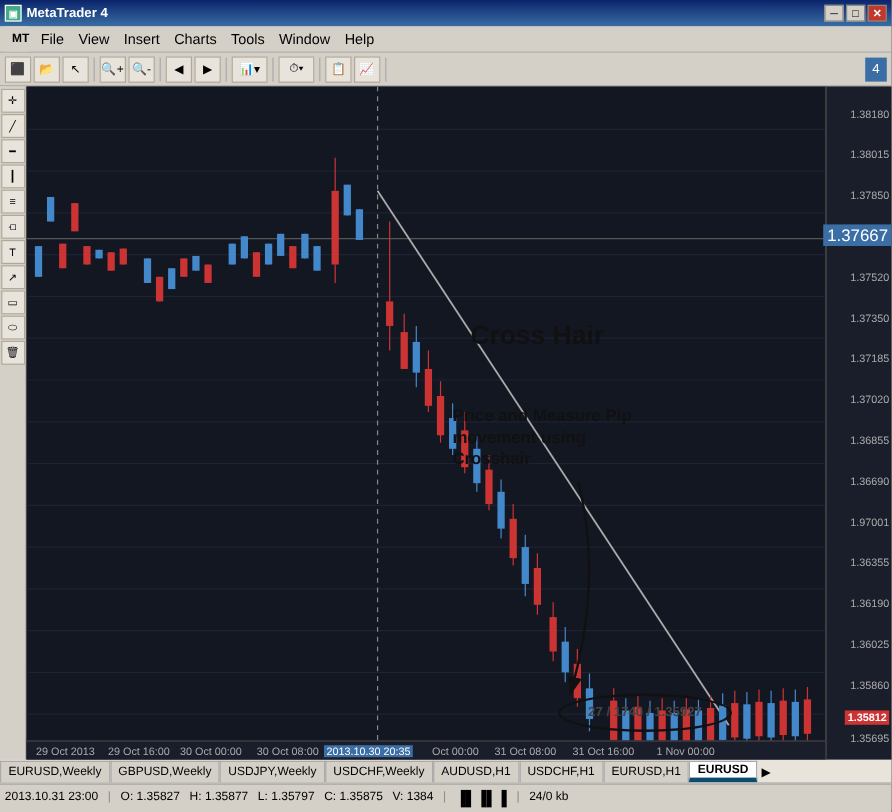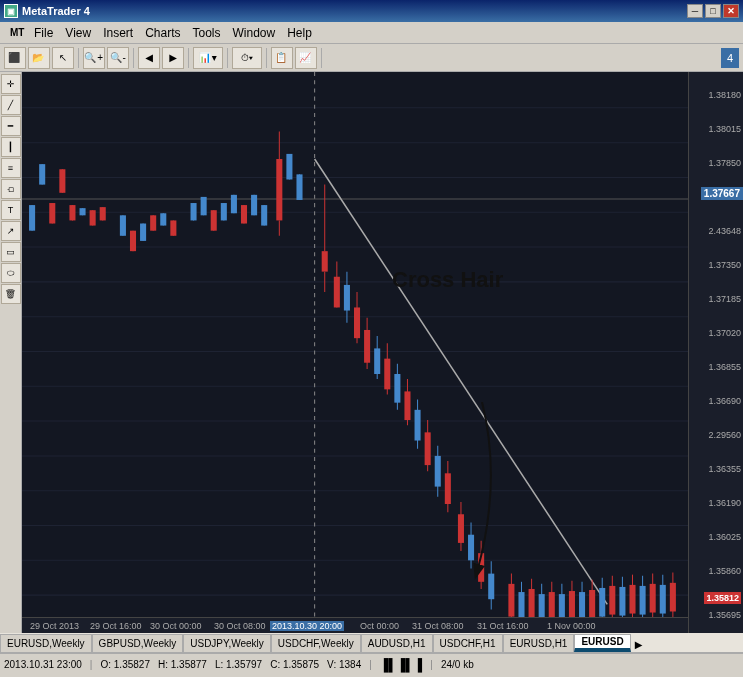--- a/index.html
+++ b/index.html
@@ -143,22 +143,22 @@
       position: absolute;
       right: 2px;
       font-size: 9px;
       color: #aaa;
     }
     .price-label-current {
       background: #3a6ea5;
       color: white;
       padding: 1px 3px;
       right: 0;
-      font-size: 10px;
-      font-weight: bold;
+      font-size: 14px;
+      font-weight: normal;
     }
 
     
     .symbol-tabs {
       height: 20px;
       background: #e8e4dc;
       display: flex;
       align-items: flex-end;
       border-bottom: 1px solid #aaa;
       overflow: hidden;
@@ -434,56 +434,60 @@
         <rect x="622" y="500" width="6" height="28" fill="#cc3333"></rect>
         <line x1="635" y1="491" x2="635" y2="537" stroke="#4488cc" stroke-width="1"></line>
         <rect x="632" y="501" width="6" height="28" fill="#4488cc"></rect>
         <line x1="645" y1="489" x2="645" y2="535" stroke="#cc3333" stroke-width="1"></line>
         <rect x="642" y="499" width="6" height="28" fill="#cc3333"></rect>
       </g>
     </svg>
 
     <div style="position: absolute; left: 370px; top: 195px; font-size: 22px; font-weight: bold; color: #111; z-index: 20; pointer-events: none; font-family: Arial, sans-serif;">Cross Hair</div>
 
-
+    <div style="position: absolute; left: 355px; top: 265px; font-size: 14px; font-weight: bold; color: #111; z-index: 20; pointer-events: none; line-height: 1.3; font-family: Arial, sans-serif; white-space: pre-line;">Price and Measure Pip<br>movement using<br>Crosshair</div>
+
+    <div style="position: absolute; left: 443px; top: 506px; width: 145px; height: 32px; border: 2.5px solid #111; border-radius: 50%; z-index: 20; pointer-events: none; display: flex; align-items: center; justify-content: center;">
+      <span style="font-size: 11px; font-weight: bold; color: #444; font-family: Arial;">27 / 1740 / 1.35927</span>
+    </div>
 
     <svg style="position:absolute; left:380px; top:330px; width:120px; height:185px; z-index:19; pointer-events:none;">
       <path d="M 80 0 Q 100 80 75 170" stroke="#111" stroke-width="2" fill="none" marker-end="url(#arrowhead)"></path>
       <defs>
         <marker id="arrowhead" markerWidth="8" markerHeight="6" refX="4" refY="3" orient="auto">
           <polygon points="0 0, 8 3, 0 6" fill="#111"></polygon>
         </marker>
       </defs>
     </svg>
 
     <div style="position:absolute; bottom:0; left:0; right:0; height:16px; background:#1a1e2a; border-top:1px solid #444; display:flex; align-items:center; overflow:hidden;">
       <span style="color:#aaa; font-size:9px; position:absolute; left:8px;">29 Oct 2013</span>
       <span style="color:#aaa; font-size:9px; position:absolute; left:68px;">29 Oct 16:00</span>
       <span style="color:#aaa; font-size:9px; position:absolute; left:128px;">30 Oct 00:00</span>
       <span style="color:#aaa; font-size:9px; position:absolute; left:192px;">30 Oct 08:00</span>
-      <span style="color:#fff; font-size:9px; position:absolute; left:248px; background:#3a6ea5; padding:0 2px;">2013.10.30 20:00</span>
+      <span style="color:#fff; font-size:9px; position:absolute; left:248px; background:#3a6ea5; padding:0 2px;">2013.10.30 20:35</span>
       <span style="color:#aaa; font-size:9px; position:absolute; left:338px;">Oct 00:00</span>
       <span style="color:#aaa; font-size:9px; position:absolute; left:390px;">31 Oct 08:00</span>
       <span style="color:#aaa; font-size:9px; position:absolute; left:455px;">31 Oct 16:00</span>
       <span style="color:#aaa; font-size:9px; position:absolute; left:525px;">1 Nov 00:00</span>
     </div>
   </div>
 
   <div class="price-axis">
     <span class="price-label" style="top:18px;">1.38180</span>
     <span class="price-label" style="top:52px;">1.38015</span>
     <span class="price-label" style="top:86px;">1.37850</span>
     <span class="price-label price-label-current" style="top:115px;">1.37667</span>
-    <span class="price-label" style="top:154px;">2.43648</span>
+    <span class="price-label" style="top:154px;">1.37520</span>
     <span class="price-label" style="top:188px;">1.37350</span>
     <span class="price-label" style="top:222px;">1.37185</span>
     <span class="price-label" style="top:256px;">1.37020</span>
     <span class="price-label" style="top:290px;">1.36855</span>
     <span class="price-label" style="top:324px;">1.36690</span>
-    <span class="price-label" style="top:358px;">2.29560</span>
+    <span class="price-label" style="top:358px;">1.97001</span>
     <span class="price-label" style="top:392px;">1.36355</span>
     <span class="price-label" style="top:426px;">1.36190</span>
     <span class="price-label" style="top:460px;">1.36025</span>
     <span class="price-label" style="top:494px;">1.35860</span>
     <span class="price-label" style="top:520px; background:#cc3333; color:white; padding:1px 2px; font-weight:bold;text-align:center;">1.35812</span>
     <span class="price-label" style="top:538px;">1.35695</span>
   </div>
 </div>
 
 <div class="symbol-tabs">

